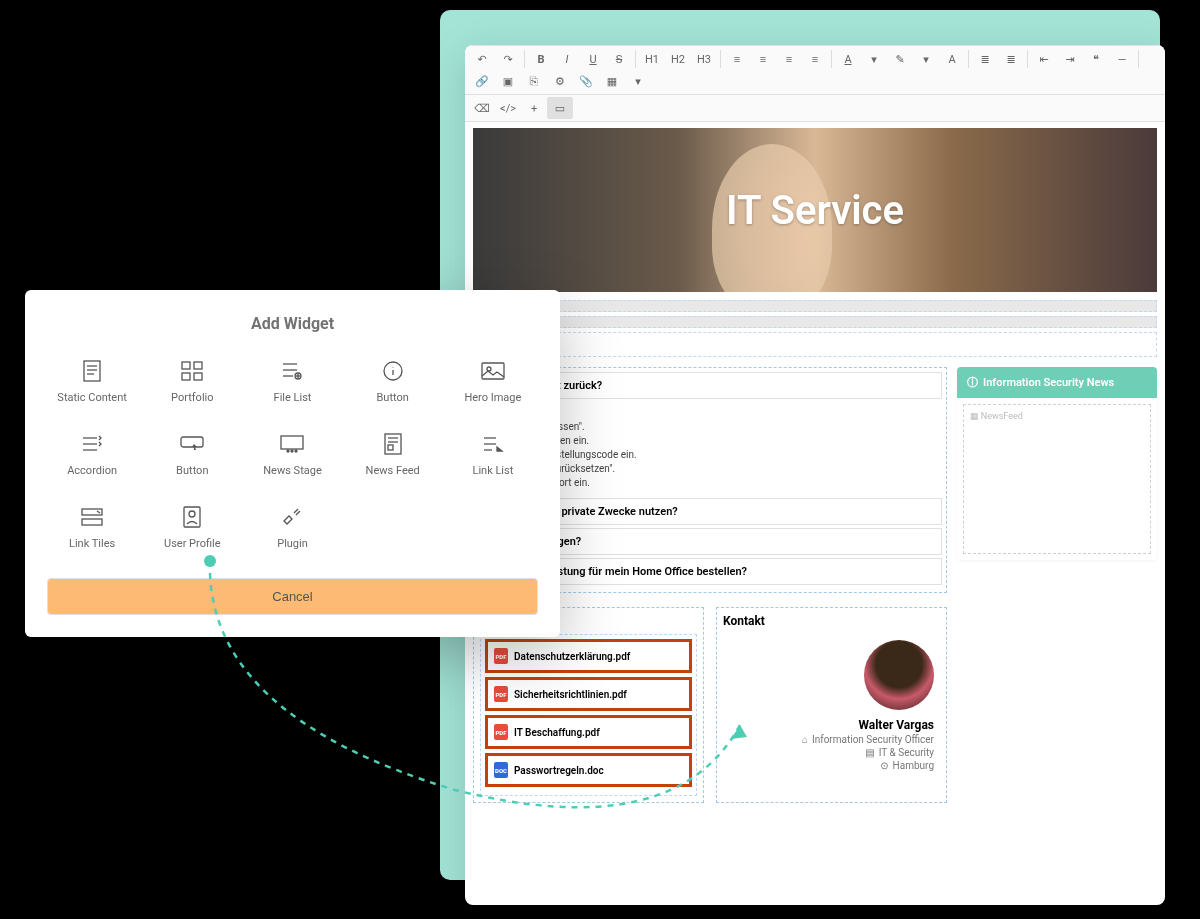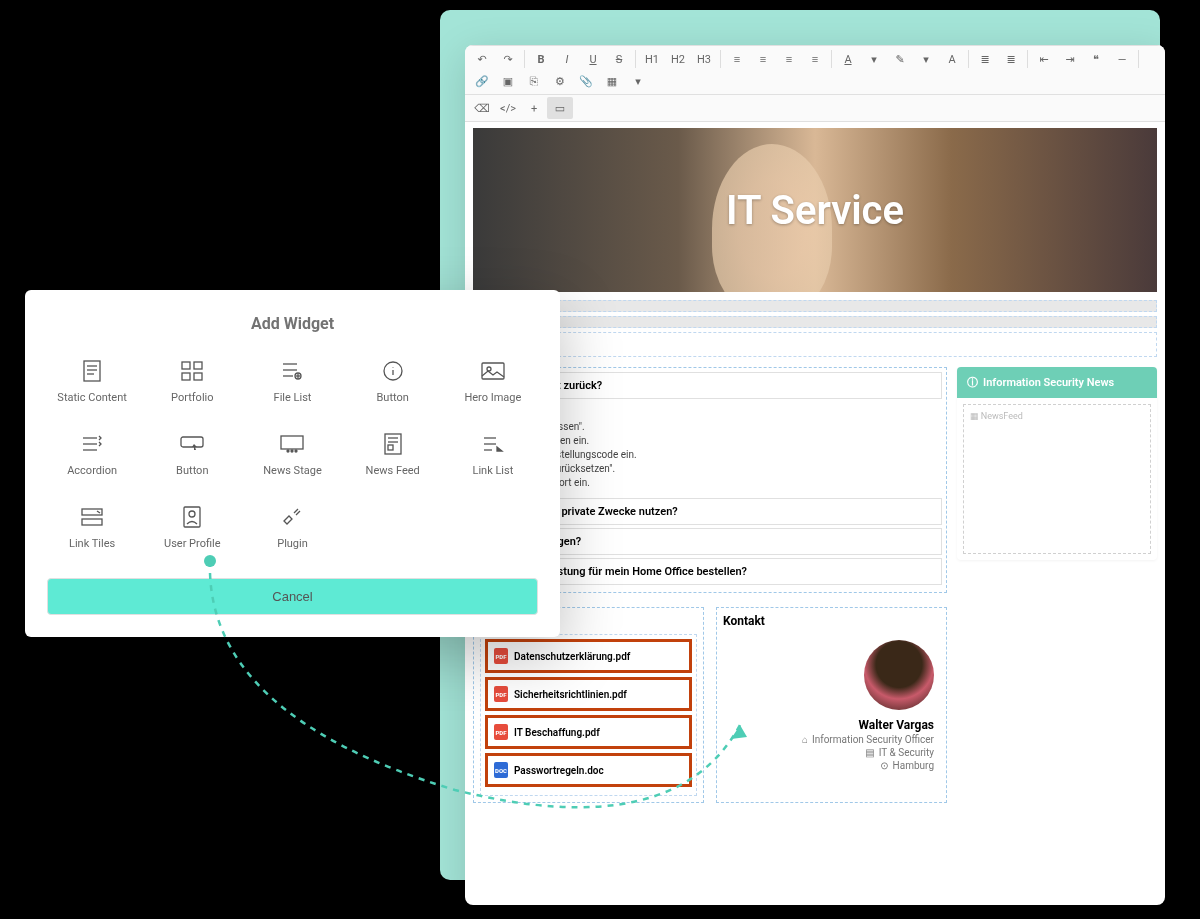--- a/index.html
+++ b/index.html
@@ -288,21 +288,21 @@
   }
   .w-label {
     font-size: 11px;
     color: #666;
     text-align: center;
   }
   .cancel-btn {
     width: 100%;
     padding: 10px;
     border: 1px solid #e0e0e0;
-    background: #5eead4;
+    background: #fdba74;
     border-radius: 4px;
     font-size: 13px;
     color: #555;
     cursor: pointer;
   }
 
   
   .arrow-path {
     position: absolute;
     left: 195px;

